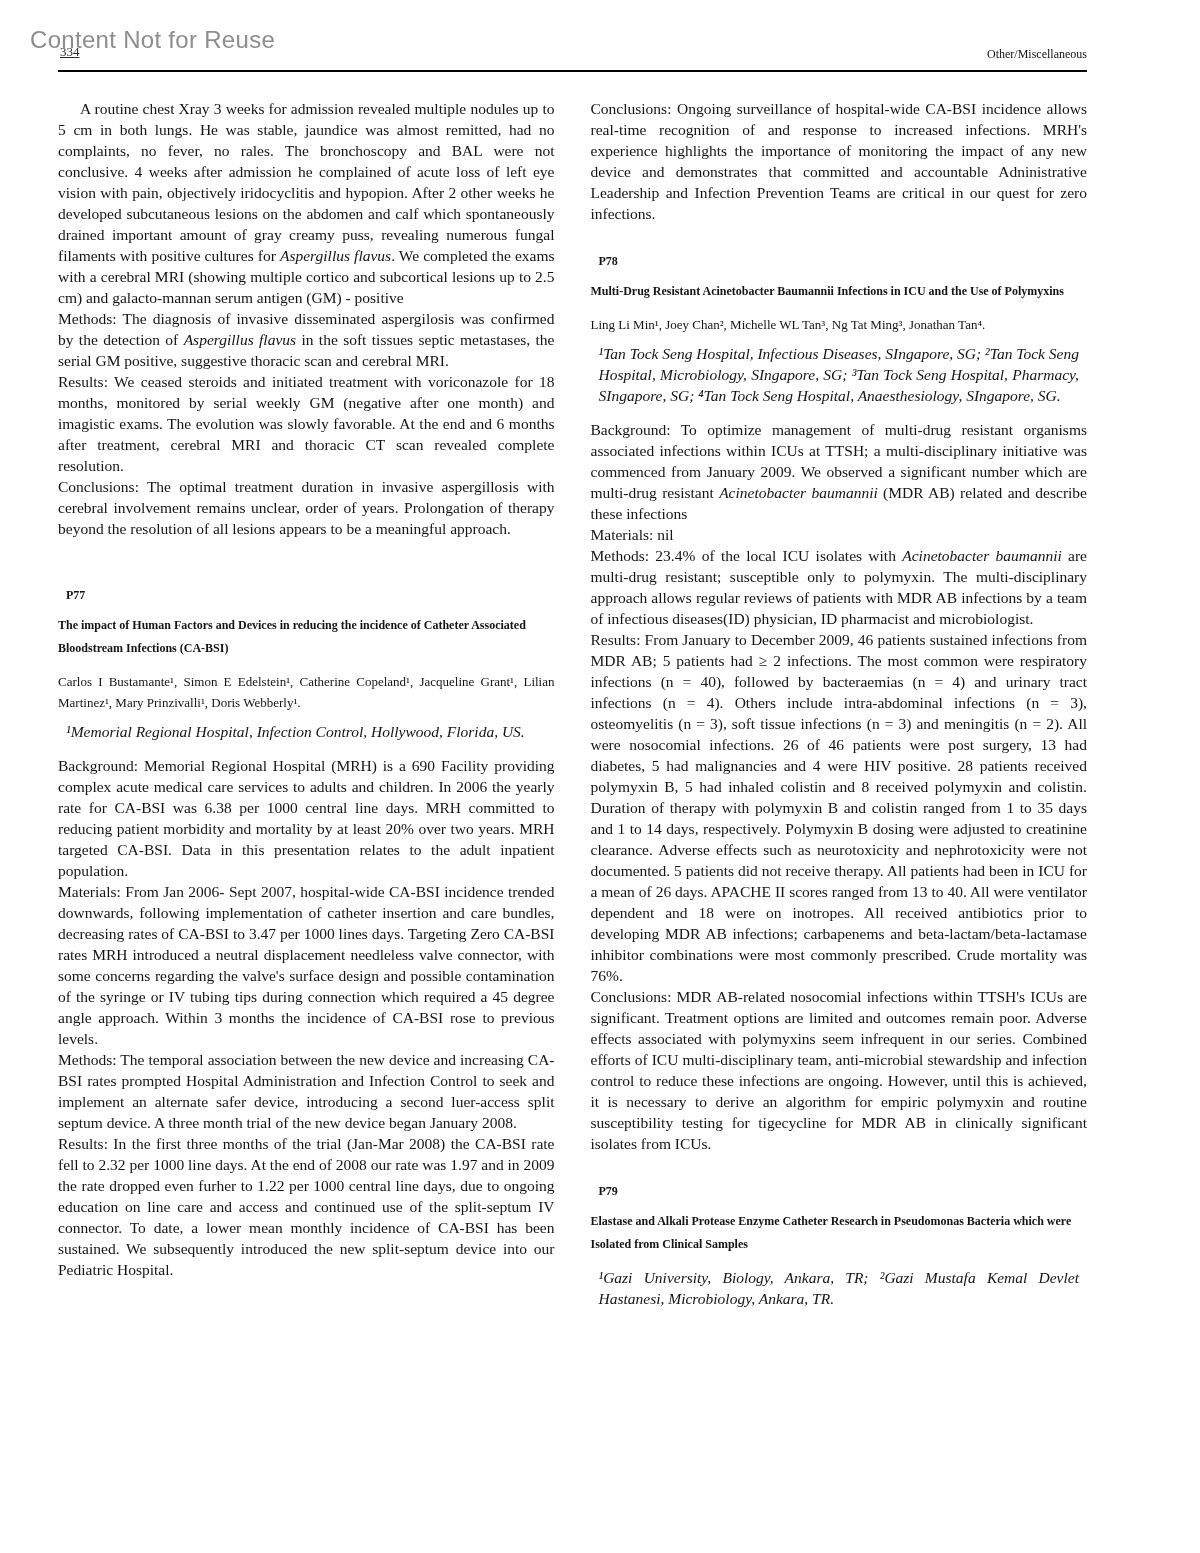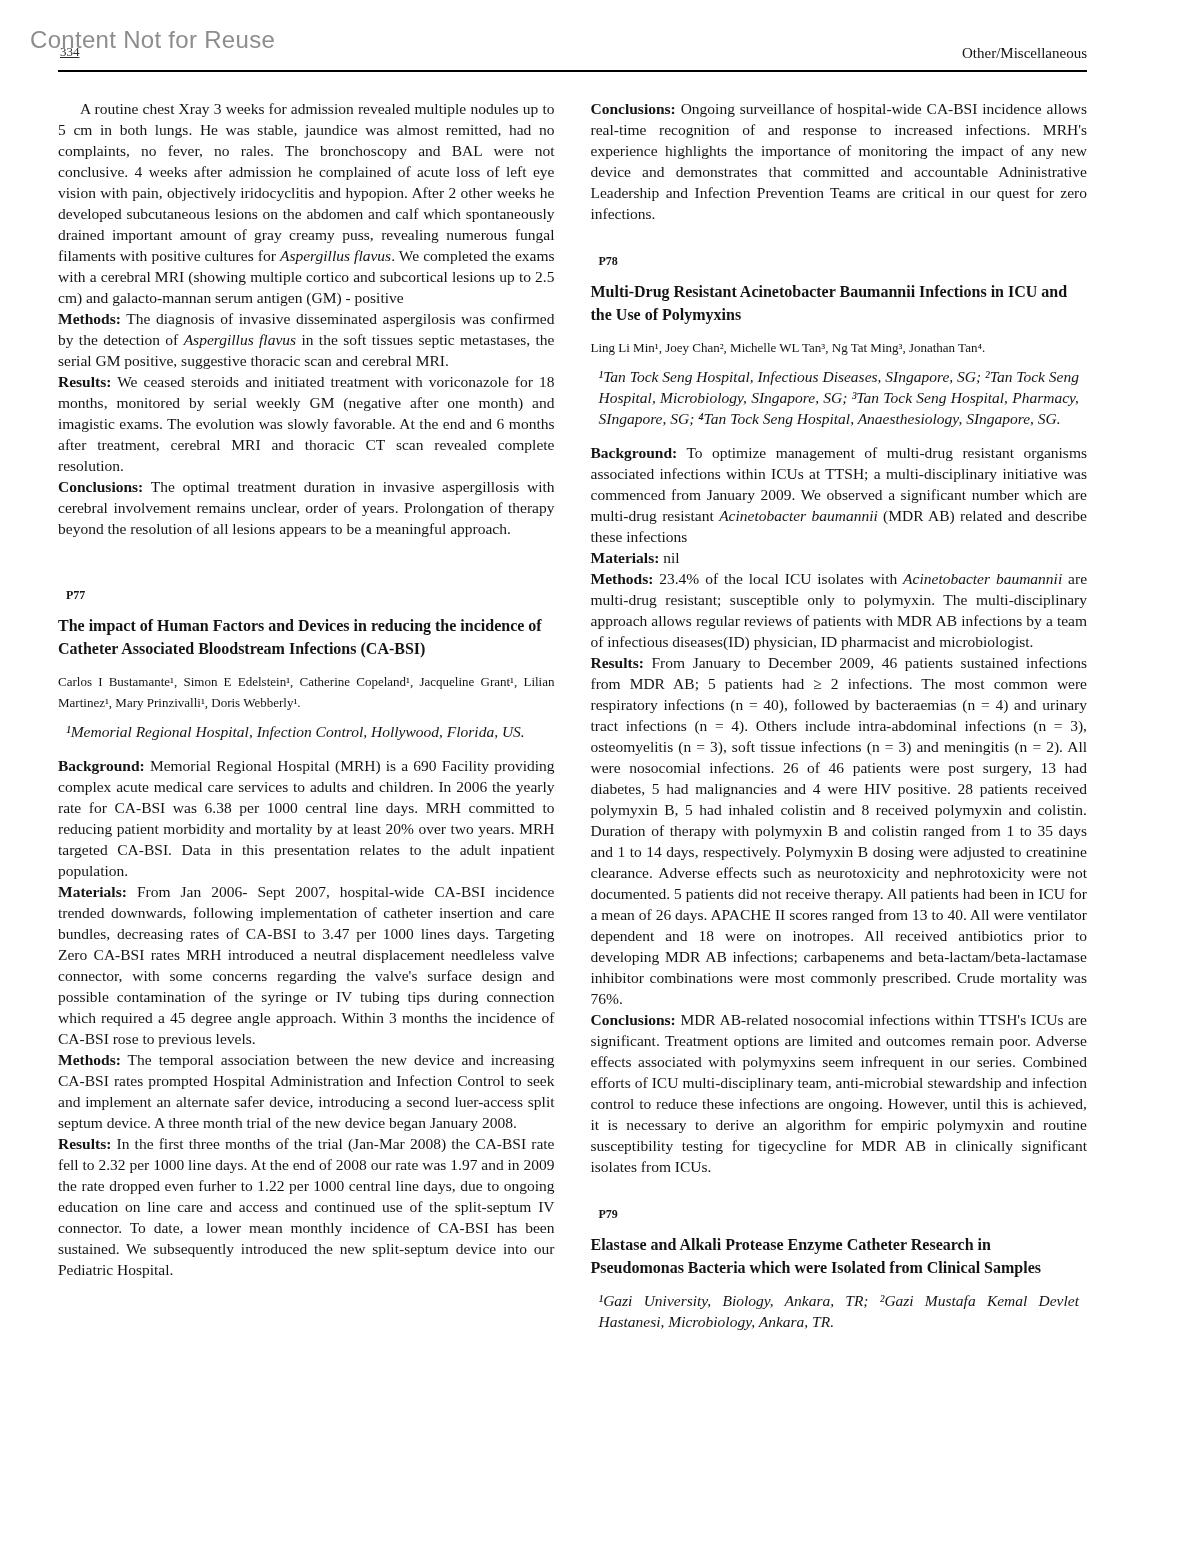--- a/index.html
+++ b/index.html
@@ -18,42 +18,42 @@
     position: absolute; left: 2px; top: 20px;
     font-size: 13px; color: #2a2a2a; z-index: 0; text-decoration: underline;
   }
   .watermark {
     position: absolute; left: -28px; top: 2px;
     font-family: "Liberation Sans", sans-serif;
     font-size: 24px; font-weight: 400;
     color: #8d8d8d; letter-spacing: 0.3px; z-index: 1;
     white-space: nowrap;
   }
-  .section-label { position: absolute; right: 0; bottom: 4px; font-size: 15px; color: #111; }
+  .section-label { position: absolute; right: 0; bottom: 4px; font-size: 12px; color: #111; }
   .rule { border: none; border-top: 2px solid #000; margin: 4px 0 0 0; }
 
   
   .cols { display: flex; gap: 36px; margin-top: 26px; }
   .col { flex: 1 1 0; min-width: 0; }
 
   
   .para {
     font-size: 15.5px; line-height: 21px;
     text-align: justify; margin: 0;
   }
   .para.indent { text-indent: 22px; }
-  .b { font-weight: 700; }
+  .b { font-weight: 400; }
   .i { font-style: italic; margin-top: 28px; }
 
   .code { font-size: 12px; font-weight: 700; margin: 8px; line-height: 21px; }
   .gap-xl { margin-top: 46px; }
   .gap-lg { margin-top: 27px; }
   .gap-md { margin-top: 13px; }
 
-  .title { font-size: 16px; font-weight: 700; line-height: 23px; margin: 2px 0 11px 0; text-align: left; }
+  .title { font-size: 12px; font-weight: 700; line-height: 23px; margin: 2px 0 11px 0; text-align: left; }
   .authors { font-size: 13px; line-height: 21px; margin: 0; text-align: justify; }
   .affil { font-size: 15.5px; line-height: 21px; margin: 8px; font-style: italic; text-align: justify; }
 </style>
 </head>
 <body>
 
 <div class="sheet">
 
   <header class="hdr">
     <span class="pageno">334</span>

